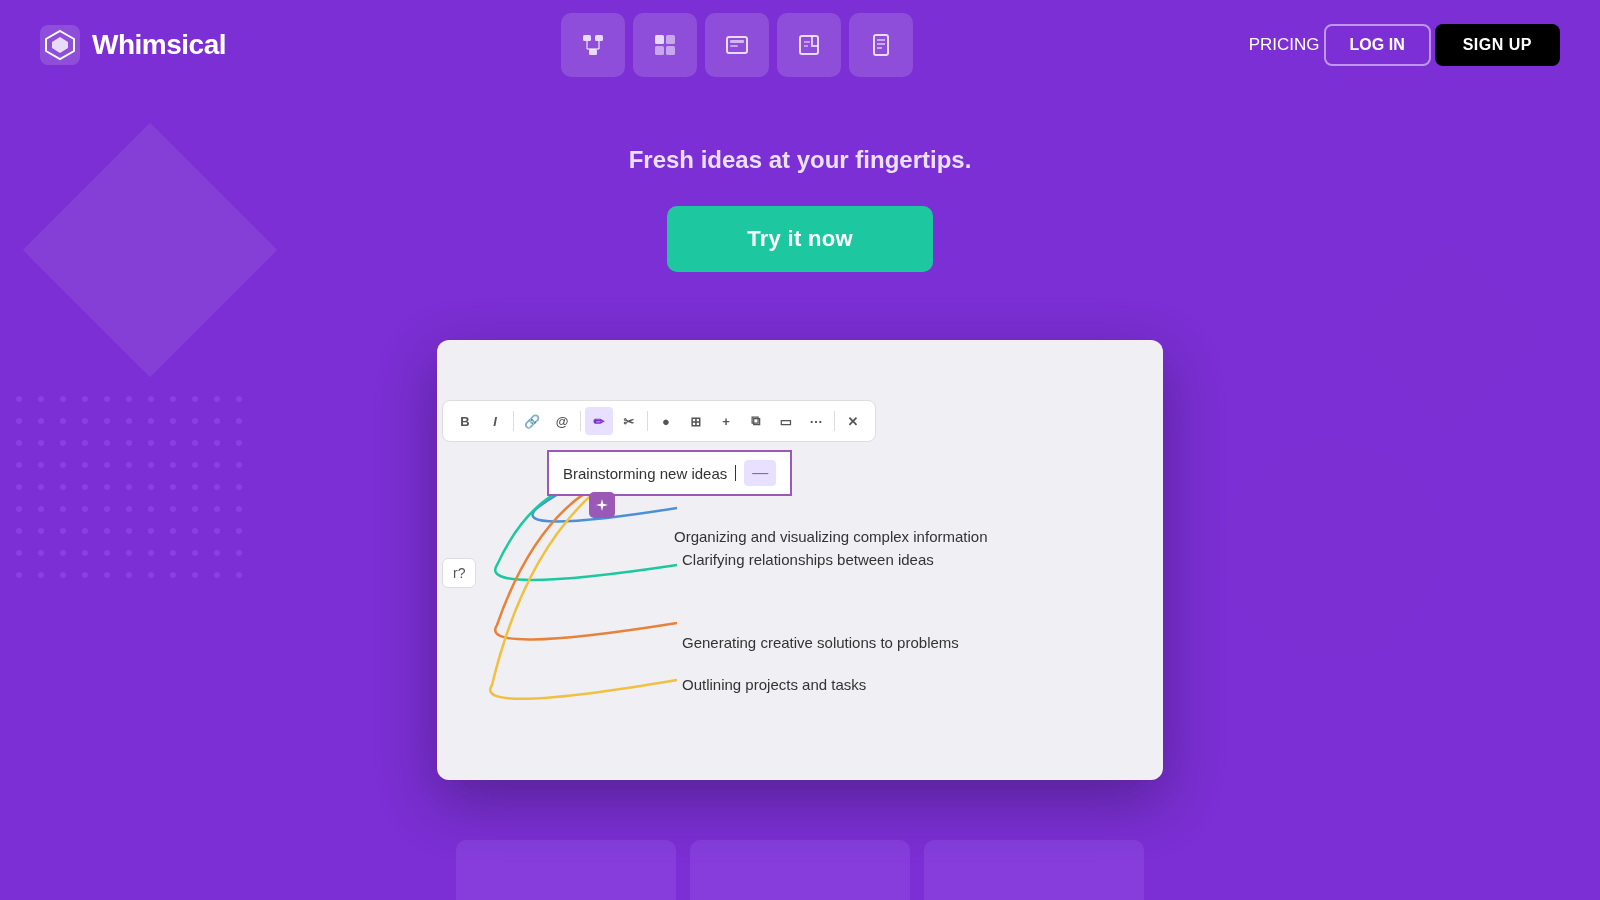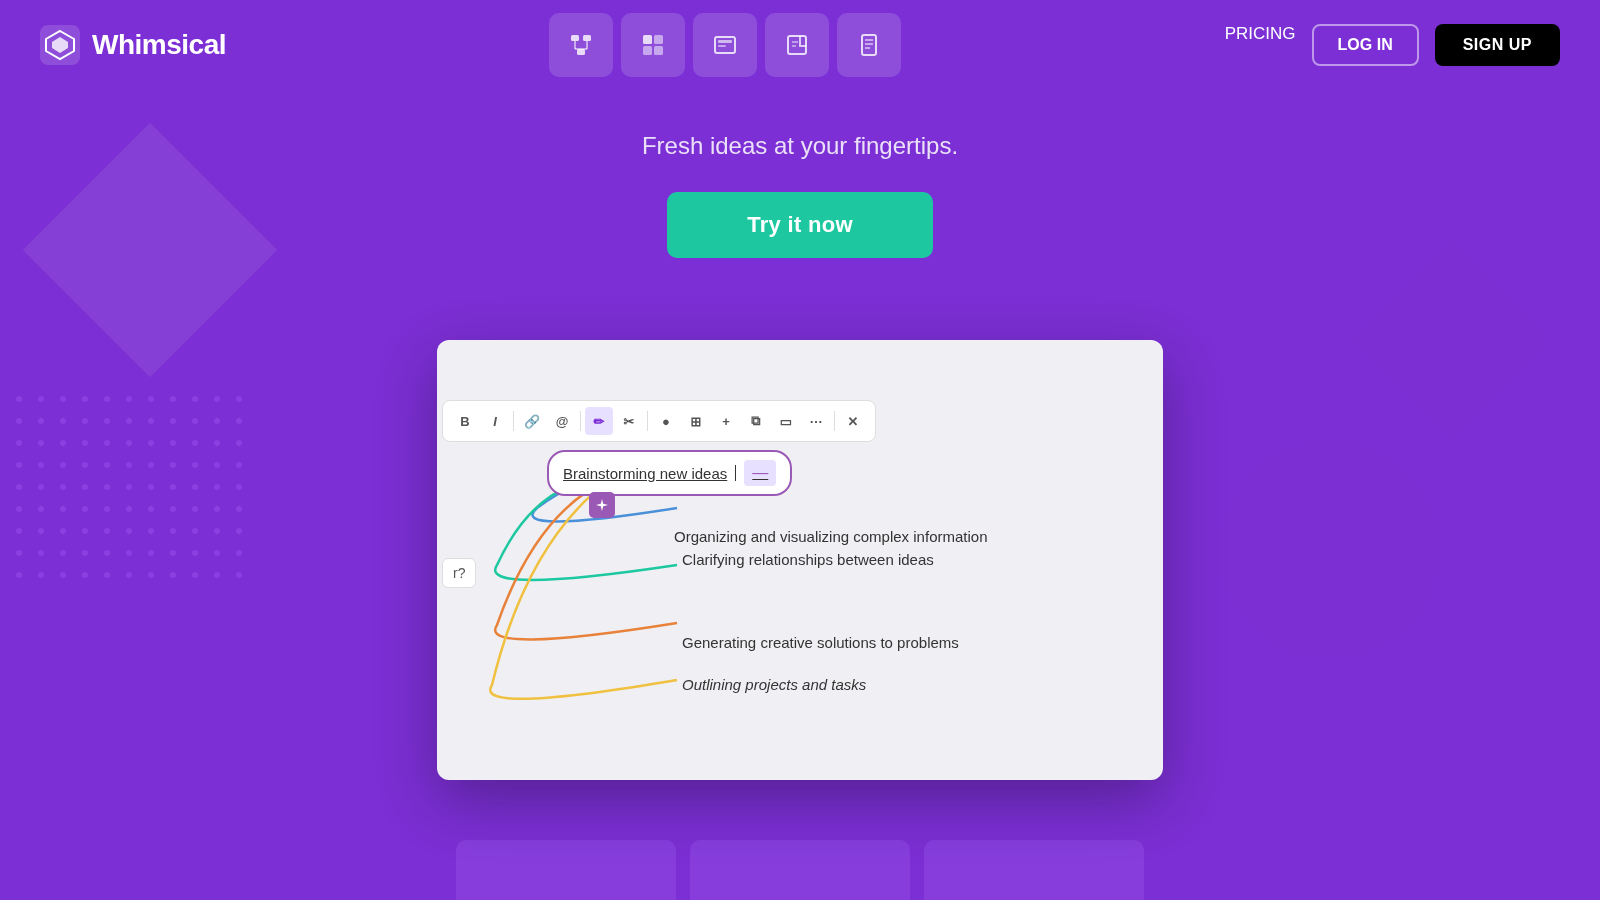--- a/index.html
+++ b/index.html
@@ -97,22 +97,22 @@
       display: flex;
       align-items: center;
       justify-content: center;
       cursor: pointer;
       color: white;
       font-size: 20px;
     }
 
     .nav-right {
       display: flex;
-      align-items: flex-start;
-      gap: 16px;
+      align-items: center;
+      gap: 4px;
     }
 
     .pricing-link {
       color: white;
       font-size: 17px;
       font-weight: 500;
       text-decoration: none;
       cursor: pointer;
     }
 
@@ -151,22 +151,22 @@
       font-size: 68px;
       font-weight: 800;
       color: white;
       letter-spacing: -1px;
       line-height: 1.1;
     }
 
     .hero-subtitle {
       font-size: 24px;
       color: rgba(255,255,255,0.85);
-      margin-top: 12px;
-      font-weight: 400;
+      margin-top: 26px;
+      font-weight: 700;
     }
 
     .try-btn {
       display: inline-block;
       margin-top: 32px;
       background: #1DC8A0;
       color: white;
       font-size: 22px;
       font-weight: 700;
       padding: 20px 80px;
@@ -229,30 +229,29 @@
       margin: 0 2px;
     }
 
     
     .editing-node {
       position: absolute;
       top: 110px;
       left: 110px;
       background: white;
       border: 2px solid #9B59B6;
-      border-radius: 18px;
+      border-radius: 0;
       padding: 8px 14px;
       font-size: 15px;
       color: #333;
       font-weight: 500;
       z-index: 15;
       display: flex;
       align-items: center;
       gap: 8px;
-      text-decoration: underline;
     }
     .editing-node .cursor-line {
       display: inline-block;
       width: 1px;
       height: 16px;
       background: #333;
       animation: blink 1s infinite;
     }
     @keyframes blink { 0%,100%{opacity:1} 50%{opacity:0} }
 
@@ -293,21 +292,21 @@
     .branch-label {
       position: absolute;
       font-size: 15px;
       font-weight: 500;
       color: #333;
       z-index: 10;
     }
     .bl-1 { top: 165px; left: 237px; margin-top: 23px; }
     .bl-2 { top: 211px; left: 245px; }
     .bl-3 { top: 294px; left: 245px; }
-    .bl-4 { top: 336px; left: 245px; font-style: italic; }
+    .bl-4 { top: 336px; left: 245px; }
 
     
     .left-node {
       position: absolute;
       top: 218px;
       left: 5px;
       background: white;
       border: 1.5px solid #ddd;
       border-radius: 6px;
       padding: 6px 10px;

